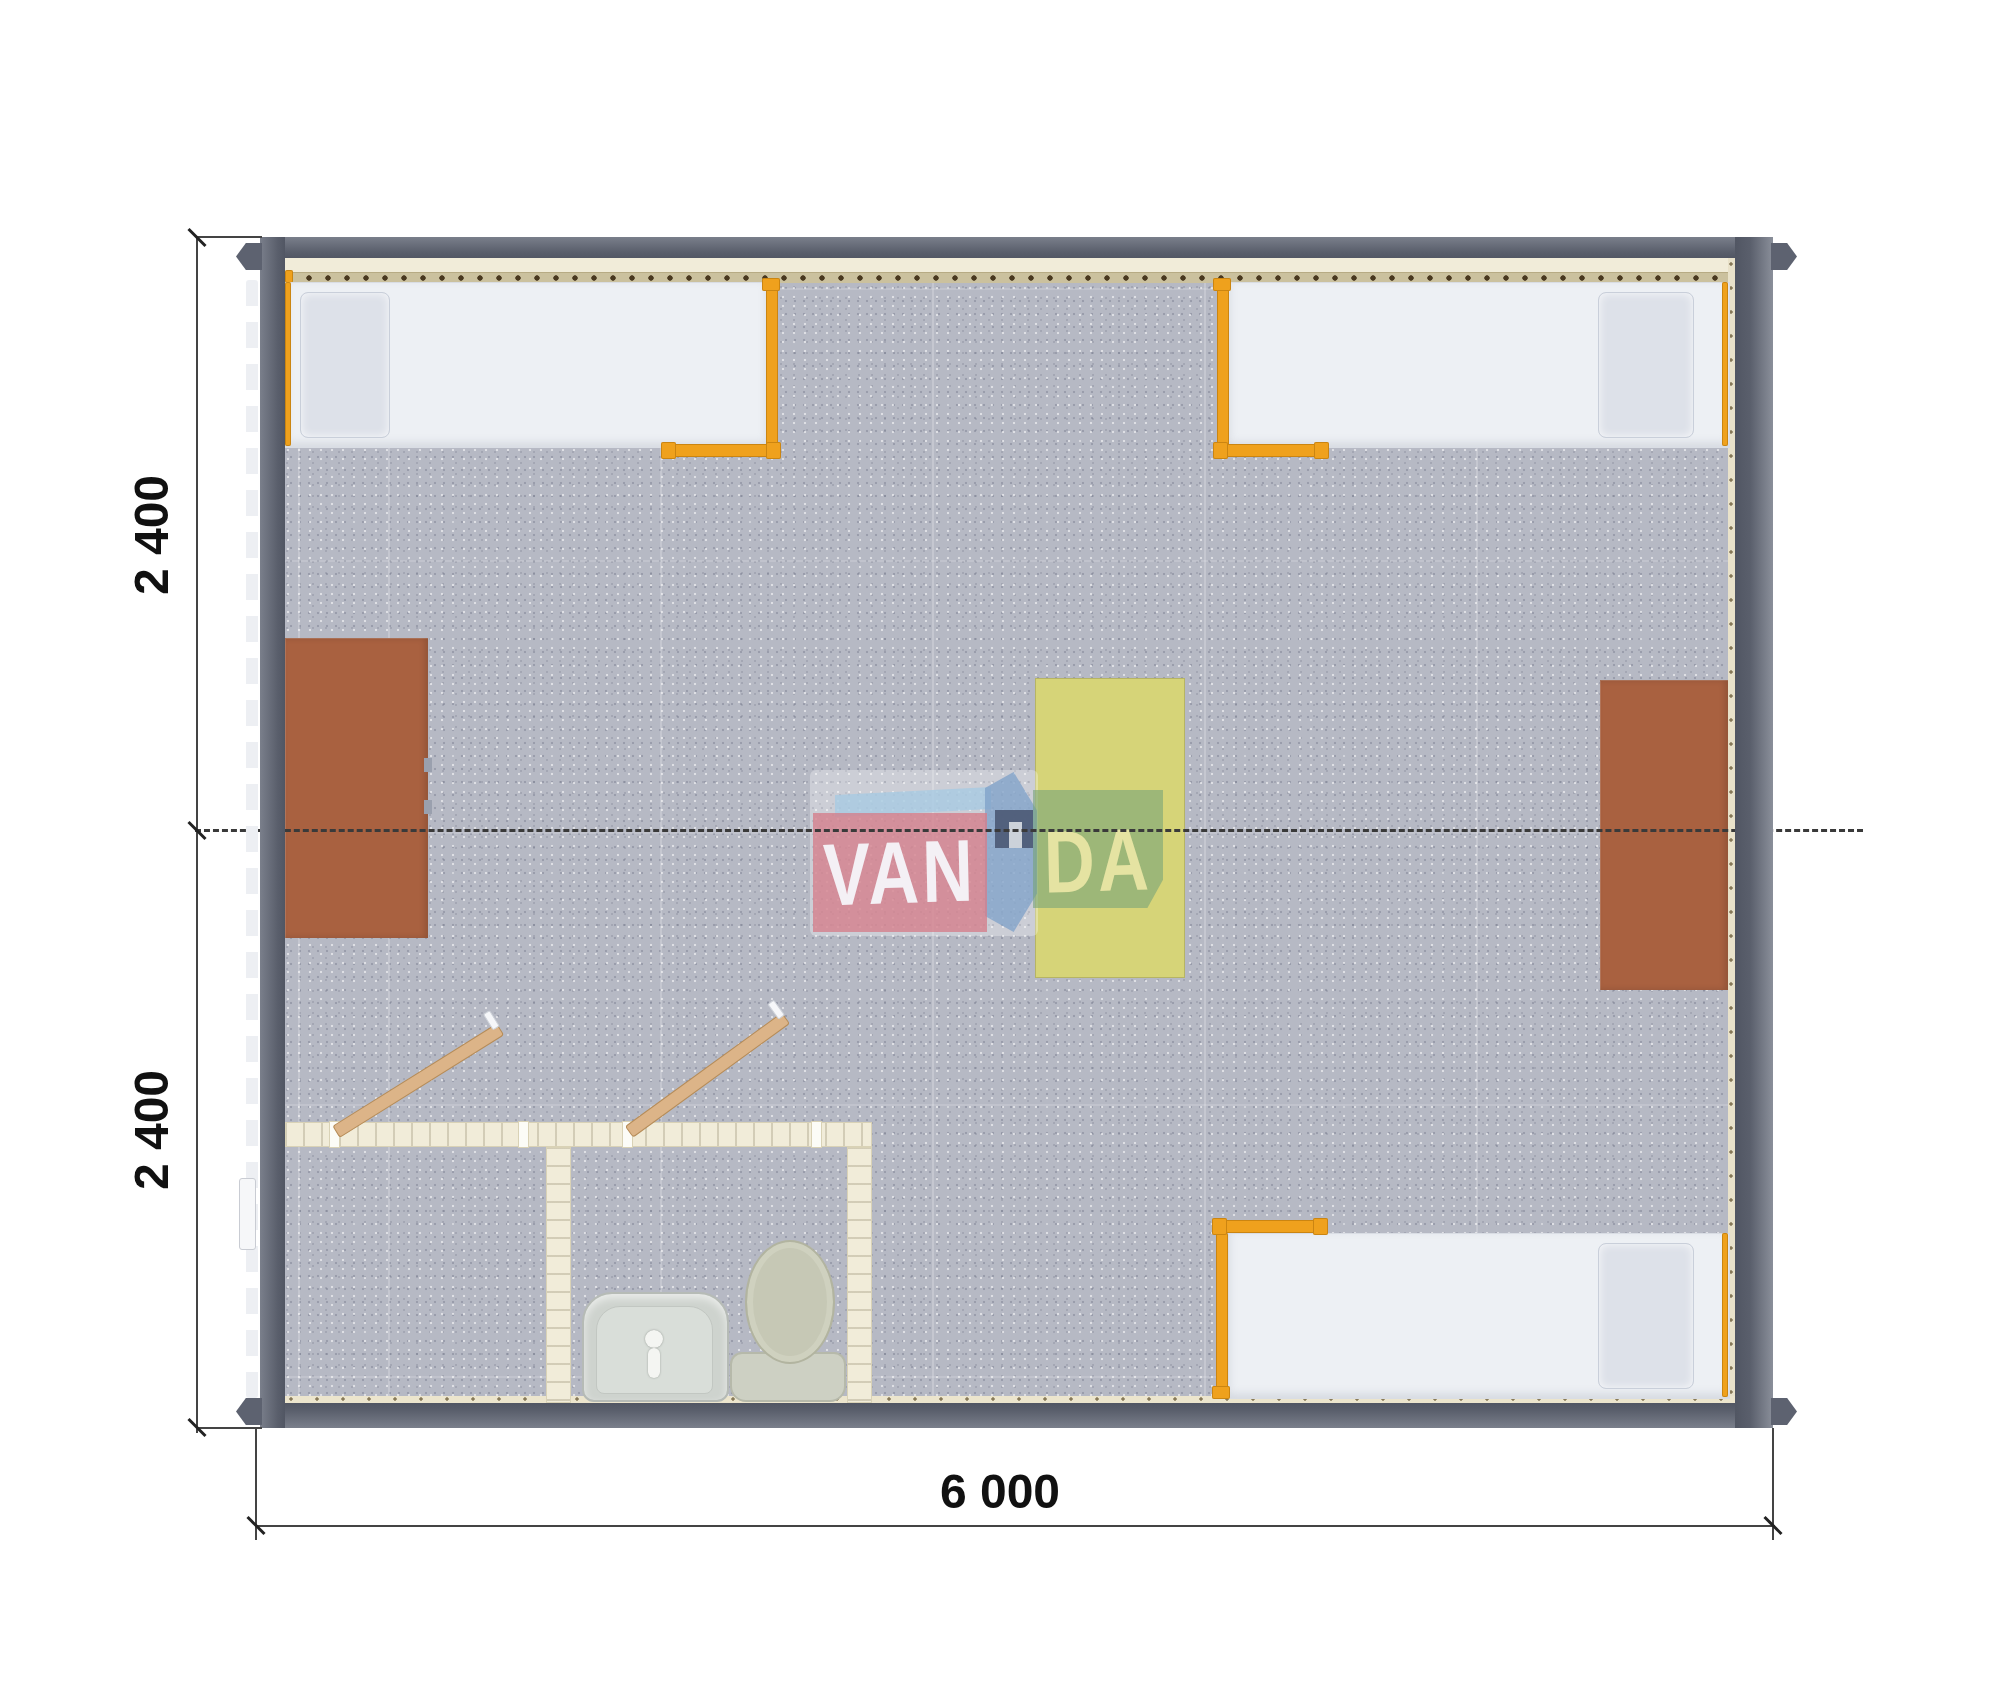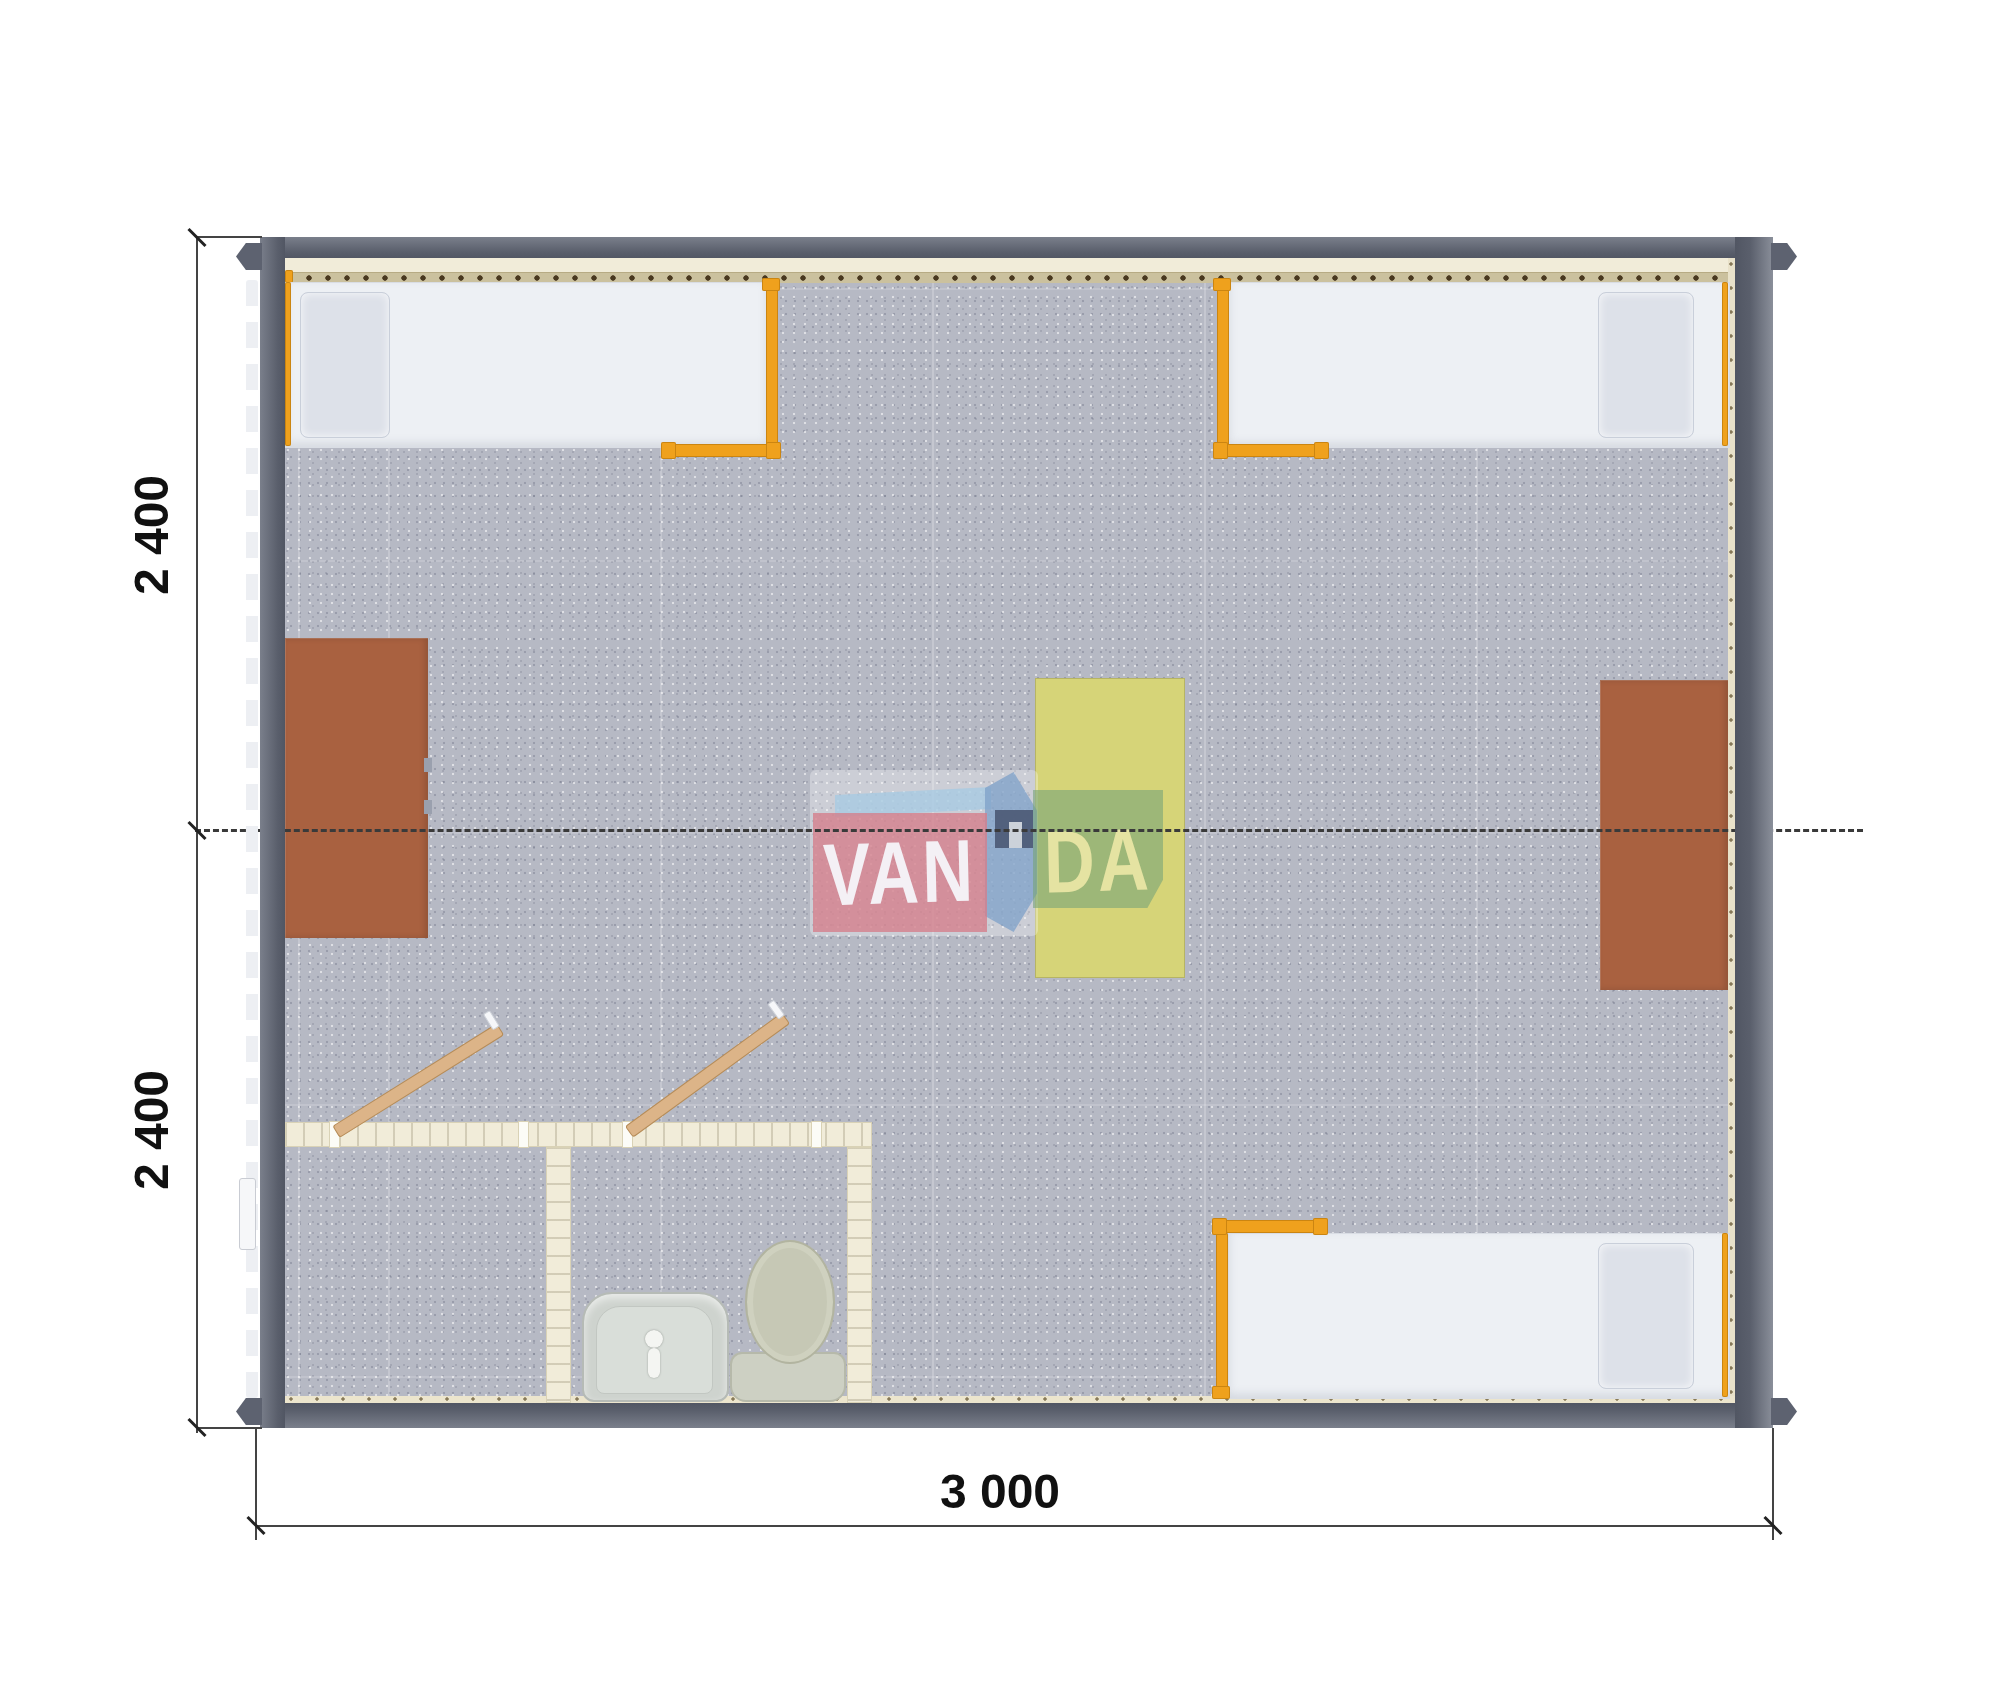--- a/index.html
+++ b/index.html
@@ -204,16 +204,16 @@
     <div class="abs tick45" style="left:185px;top:829px;"></div>
     <div class="abs tick45" style="left:185px;top:1426px;"></div>
     <div class="abs dim-label" style="left:52px;top:505px;width:200px;height:60px;transform:rotate(-90deg);">2 400</div>
     <div class="abs dim-label" style="left:52px;top:1100px;width:200px;height:60px;transform:rotate(-90deg);">2 400</div>
 
     <div class="abs dimline" style="left:255px;top:1525px;width:1520px;height:2px;"></div>
     <div class="abs dimline" style="left:255px;top:1428px;width:2px;height:112px;"></div>
     <div class="abs dimline" style="left:1772px;top:1428px;width:2px;height:112px;"></div>
     <div class="abs tick45" style="left:244px;top:1524px;"></div>
     <div class="abs tick45" style="left:1761px;top:1524px;"></div>
-    <div class="abs dim-label" style="left:900px;top:1462px;width:200px;height:60px;">3 000</div>
+    <div class="abs dim-label" style="left:900px;top:1462px;width:200px;height:60px;">6 000</div>
   </div>
 
 </div>
 
 </body></html>

